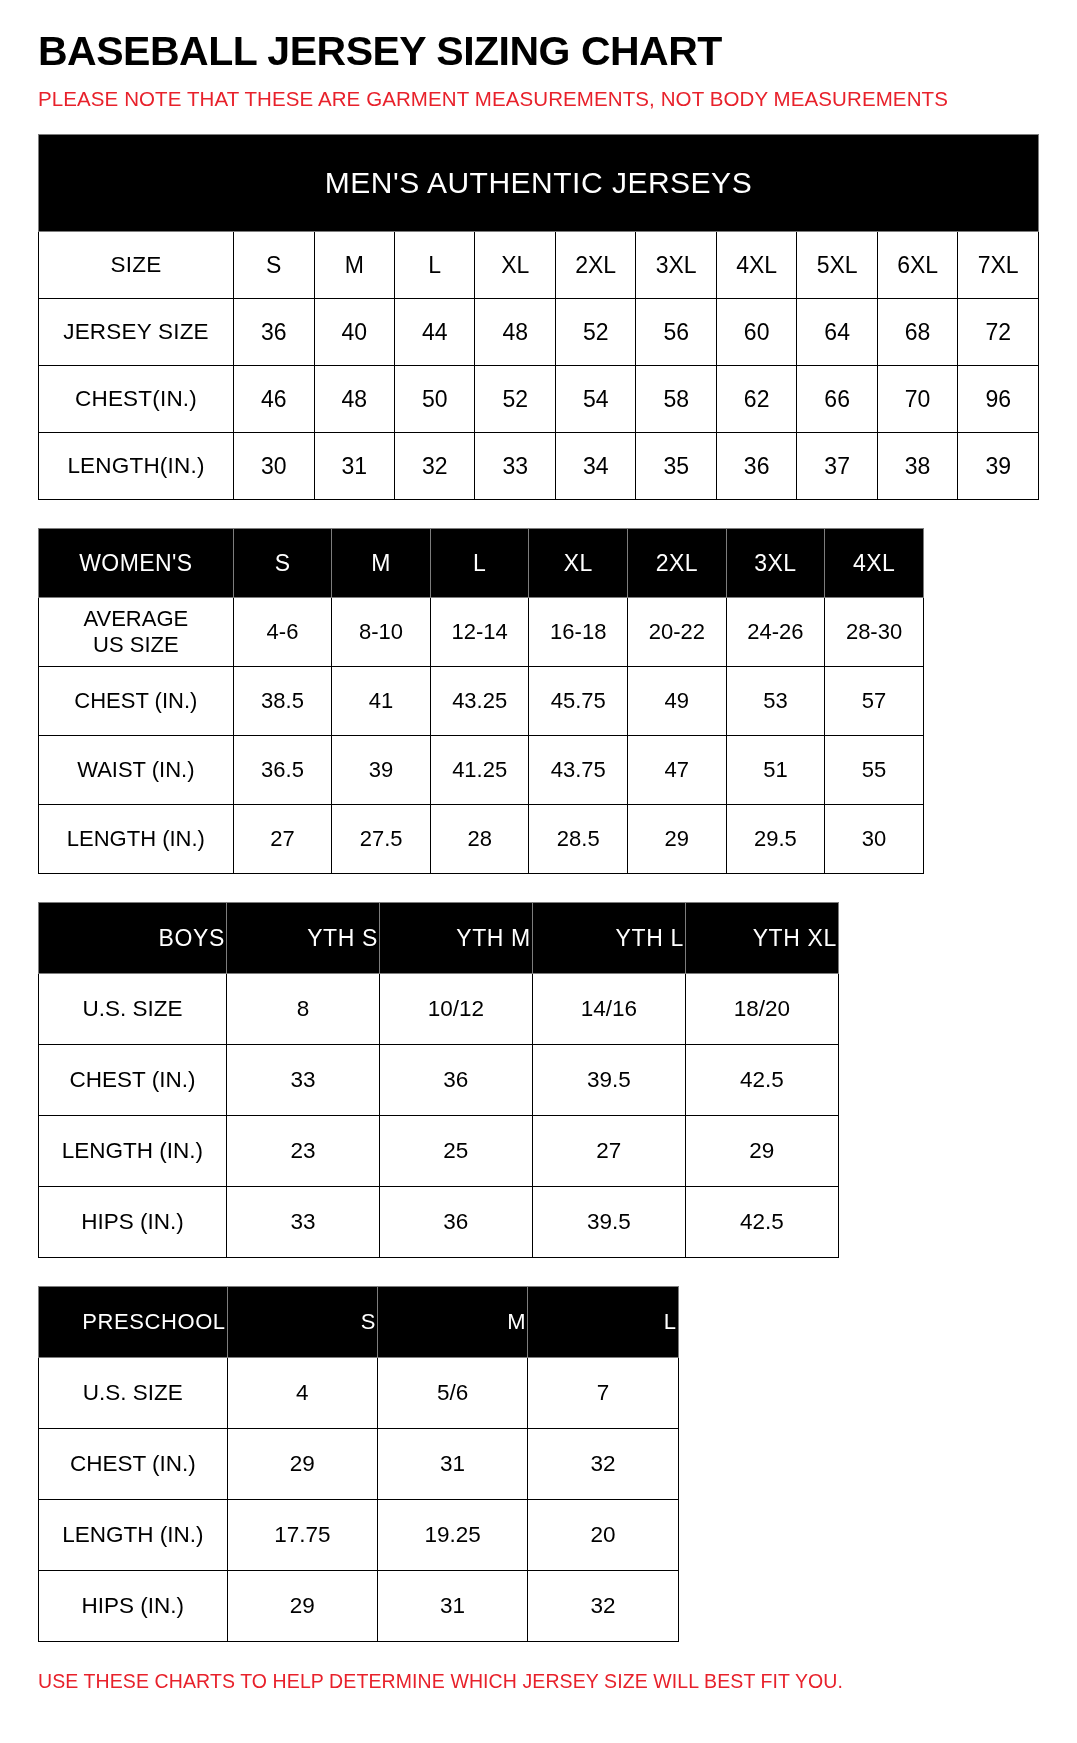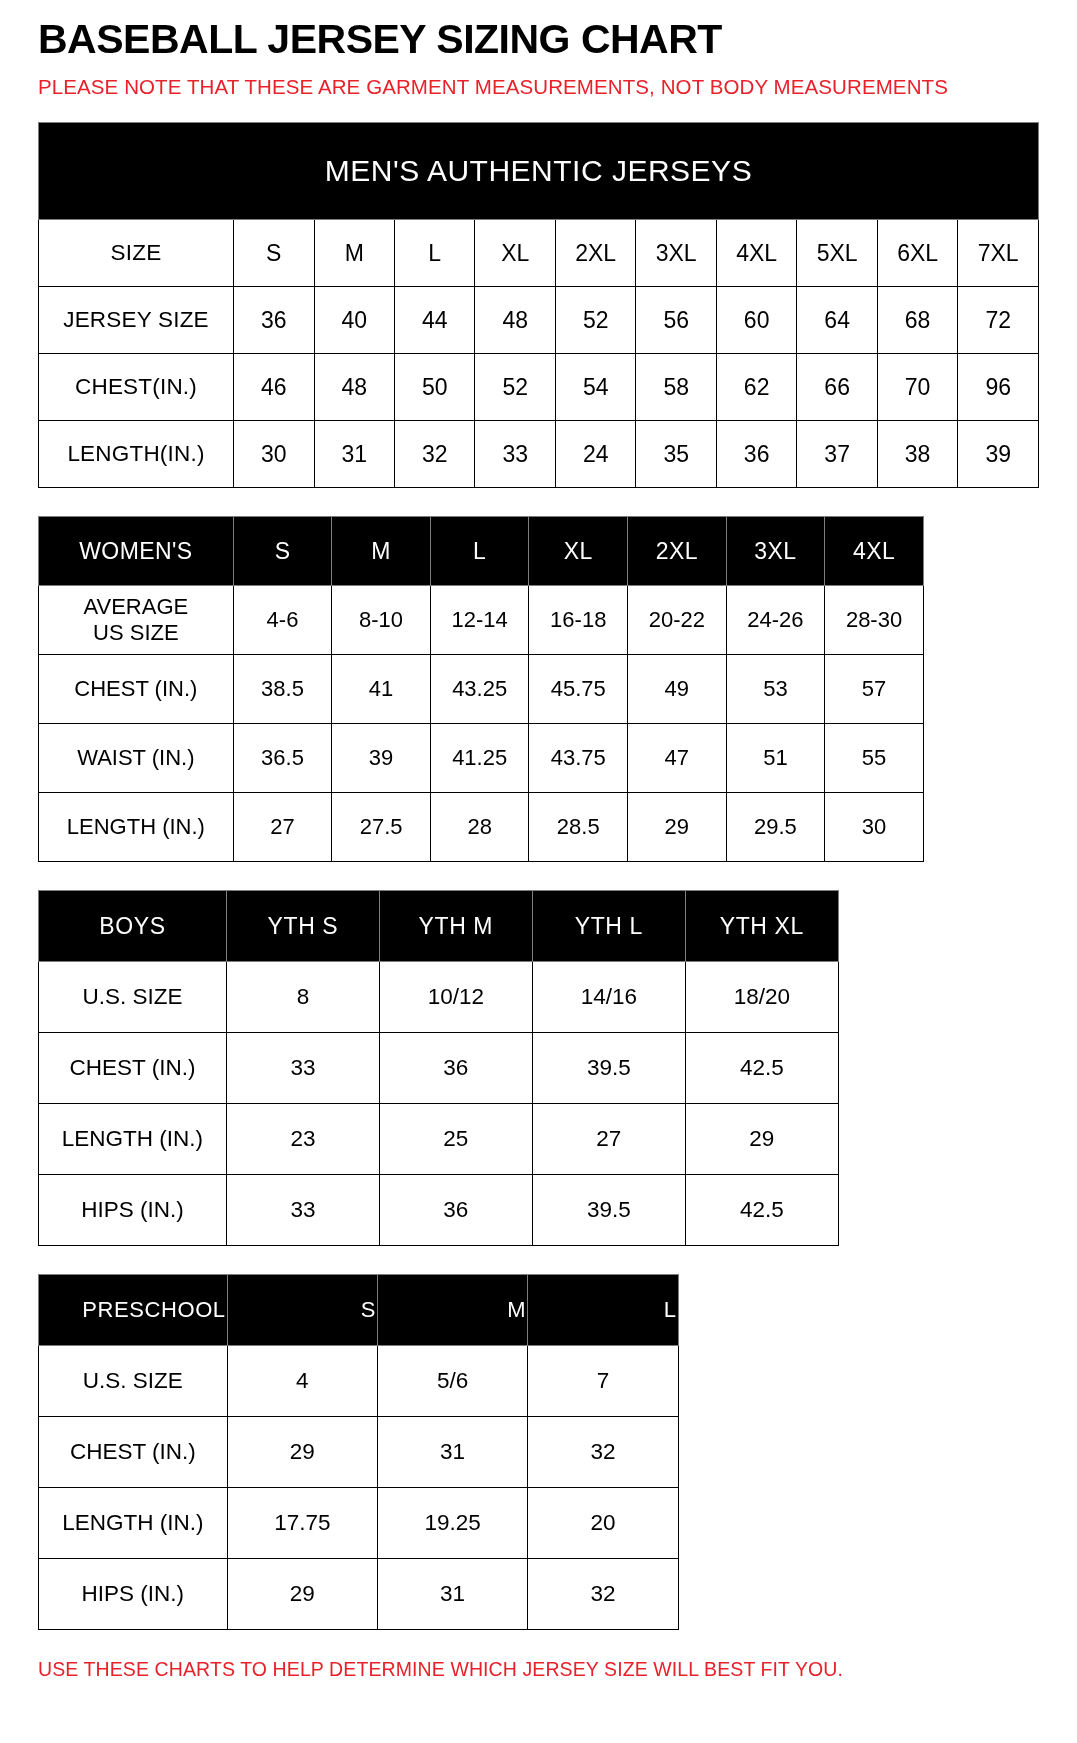--- a/index.html
+++ b/index.html
@@ -10,21 +10,21 @@
   body {
     width: 1077px;
     min-height: 1743px;
     font-family: "Liberation Sans", sans-serif;
     color: #000000;
     -webkit-font-smoothing: antialiased;
   }
   .page {
     box-sizing: border-box;
     width: 1077px;
-    padding: 18px 38px 18px 38px;
+    padding: 30px 38px 18px 38px;
   }
   .main-title {
     font-size: 41px;
     font-weight: bold;
     letter-spacing: -0.5px;
     line-height: 1.05;
     margin: 0 0 12px 0;
     color: #000;
   }
   .note {
@@ -82,20 +82,21 @@
     font-size: 22px;
   }
   #womens-table .two-line {
     line-height: 1.2;
   }
   
   #boys-table .band td {
     font-size: 23px;
     height: 68px;
     letter-spacing: 0.6px;
+    text-align: right;
   }
   #boys-table td {
     font-size: 22.5px;
     height: 68px;
   }
   
   #preschool-table .band td {
     font-size: 22px;
     height: 68px;
     letter-spacing: 0.6px;
@@ -171,21 +172,21 @@
         <td>70</td>
         <td>96</td>
       </tr>
 
       <tr>
         <td class="rowlabel">LENGTH(IN.)</td>
         <td>30</td>
         <td>31</td>
         <td>32</td>
         <td>33</td>
-        <td>24</td>
+        <td>34</td>
         <td>35</td>
         <td>36</td>
         <td>37</td>
         <td>38</td>
         <td>39</td>
       </tr>
     </tbody>
   </table>
 
   <table id="womens-table" style="width:88.5%">

